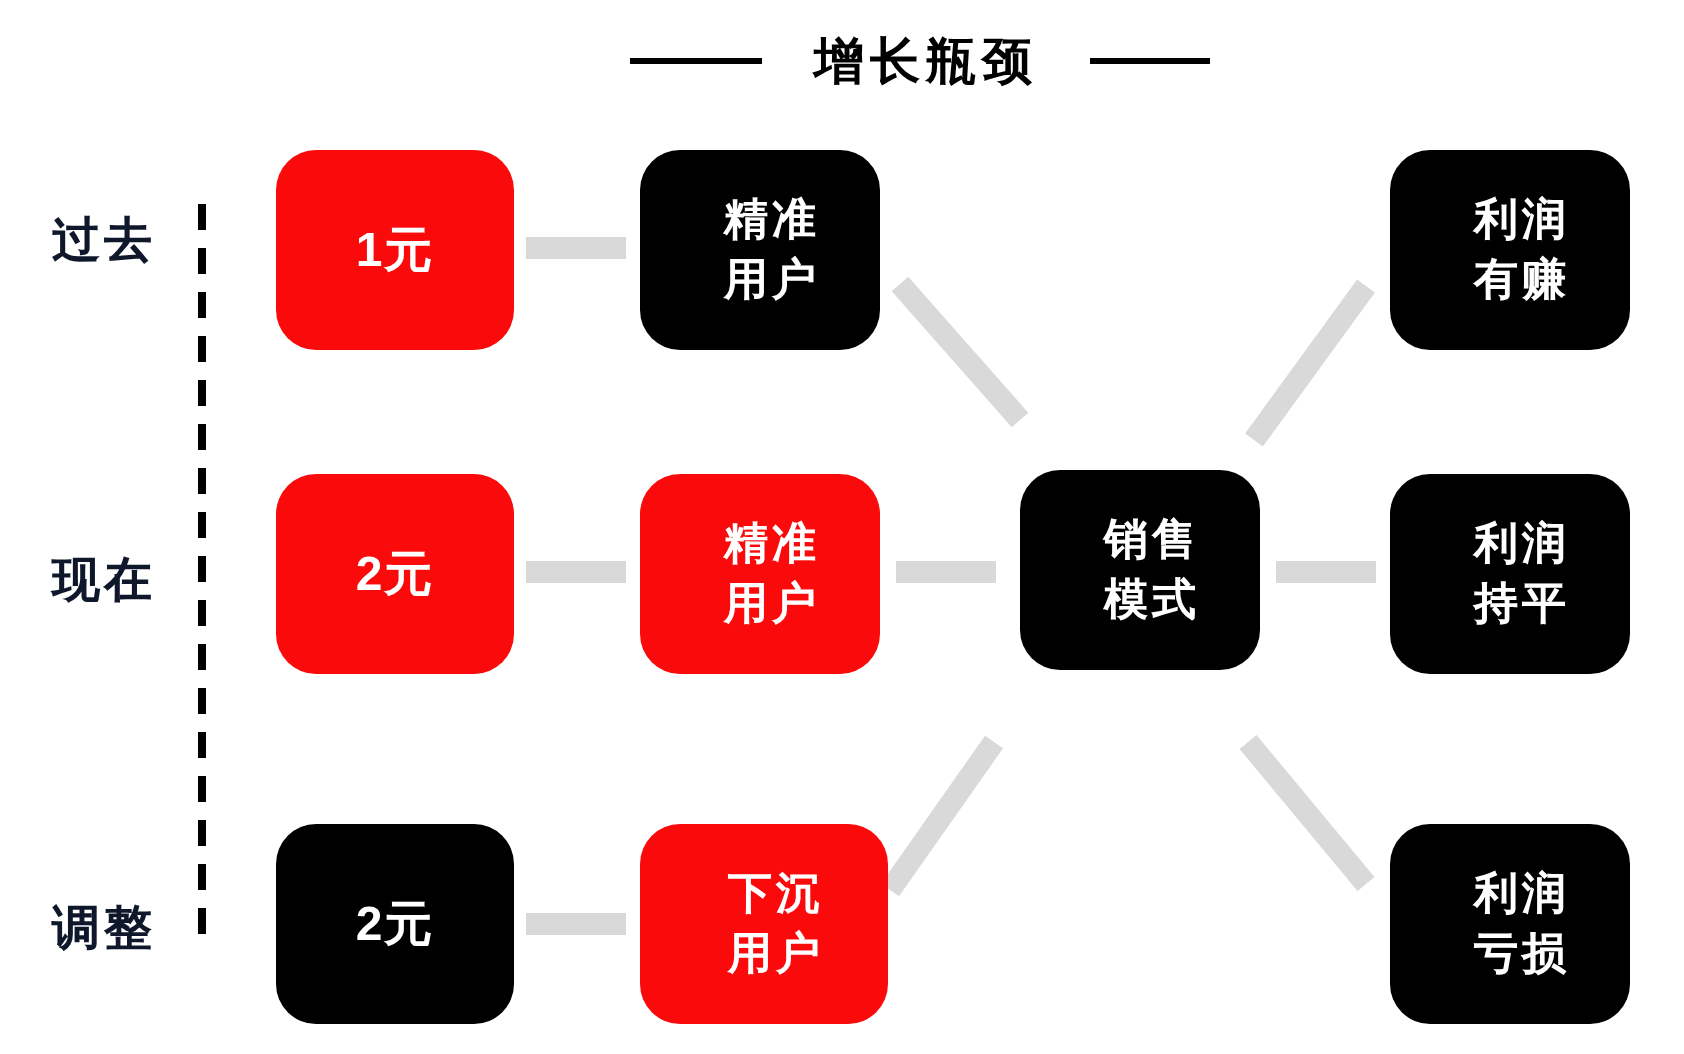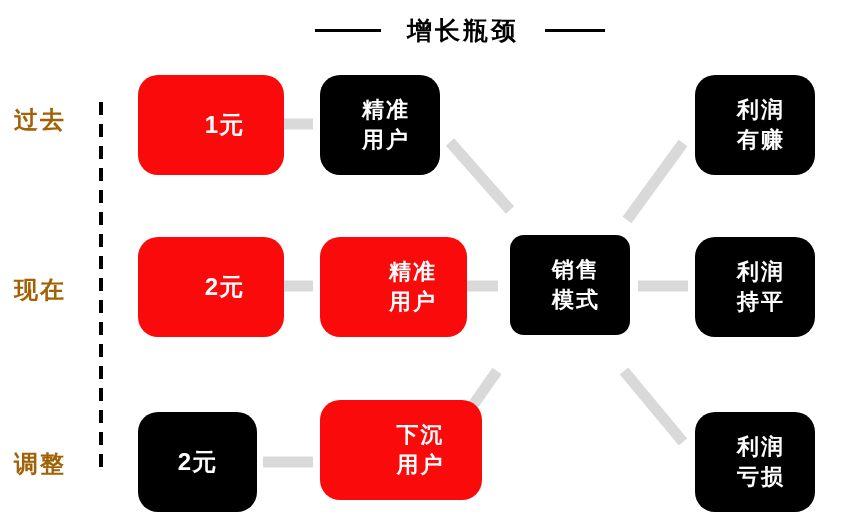--- a/index.html
+++ b/index.html
@@ -43,41 +43,41 @@
   .title-text {
     margin: 12px;
     font-size: 25px;
     font-weight: bold;
     letter-spacing: 3px;
     color: #000000;
     white-space: nowrap;
   }
   .row-label {
     position: absolute;
-    left: 14px;
+    left: 26px;
     font-size: 24px;
     font-weight: bold;
     letter-spacing: 2px;
-    color: #a16207;
+    color: #0f172a;
     white-space: nowrap;
     z-index: 2;
   }
   .node {
     position: absolute;
     border-radius: 20px;
     display: flex;
     flex-direction: column;
     align-items: center;
     justify-content: center;
     color: #ffffff;
     font-weight: bold;
     text-align: center;
     z-index: 1;
   }
-  .node.red   { background: var(--red, #fa0a0a); padding-left: 27px; }
+  .node.red   { background: var(--red, #fa0a0a); }
   .node.black { background: var(--black, #000000); }
   .node .single { font-size: 24px; letter-spacing: 1px; }
   .node .ln { font-size: 22px; line-height: 30px; letter-spacing: 2px; margin-left: 12px; }
 </style>
 </head>
 <body>
 
 <div class="canvas">
 
   <svg class="connectors" width="842" height="527" viewBox="0 0 842 527">
@@ -118,33 +118,33 @@
     <span class="ln">有赚</span>
   </div>
 
   <div class="node red" style="left:138px; top:237px; width:119px; height:100px;">
     <span class="single">2元</span>
   </div>
   <div class="node red" style="left:320px; top:237px; width:120px; height:100px;">
     <span class="ln">精准</span>
     <span class="ln">用户</span>
   </div>
-  <div class="node black" style="left:510px; top:235px; width:120px; height:100px;border-radius:14px;">
+  <div class="node black" style="left:510px; top:235px; width:120px; height:100px;">
     <span class="ln">销售</span>
     <span class="ln">模式</span>
   </div>
   <div class="node black" style="left:695px; top:237px; width:120px; height:100px;">
     <span class="ln">利润</span>
     <span class="ln">持平</span>
   </div>
 
   <div class="node black" style="left:138px; top:412px; width:119px; height:100px;">
     <span class="single">2元</span>
   </div>
-  <div class="node red" style="left:320px; top:400px; width:135px; height:100px;">
+  <div class="node red" style="left:320px; top:412px; width:124px; height:100px;">
     <span class="ln">下沉</span>
     <span class="ln">用户</span>
   </div>
   <div class="node black" style="left:695px; top:412px; width:120px; height:100px;">
     <span class="ln">利润</span>
     <span class="ln">亏损</span>
   </div>
 
 </div>
 

